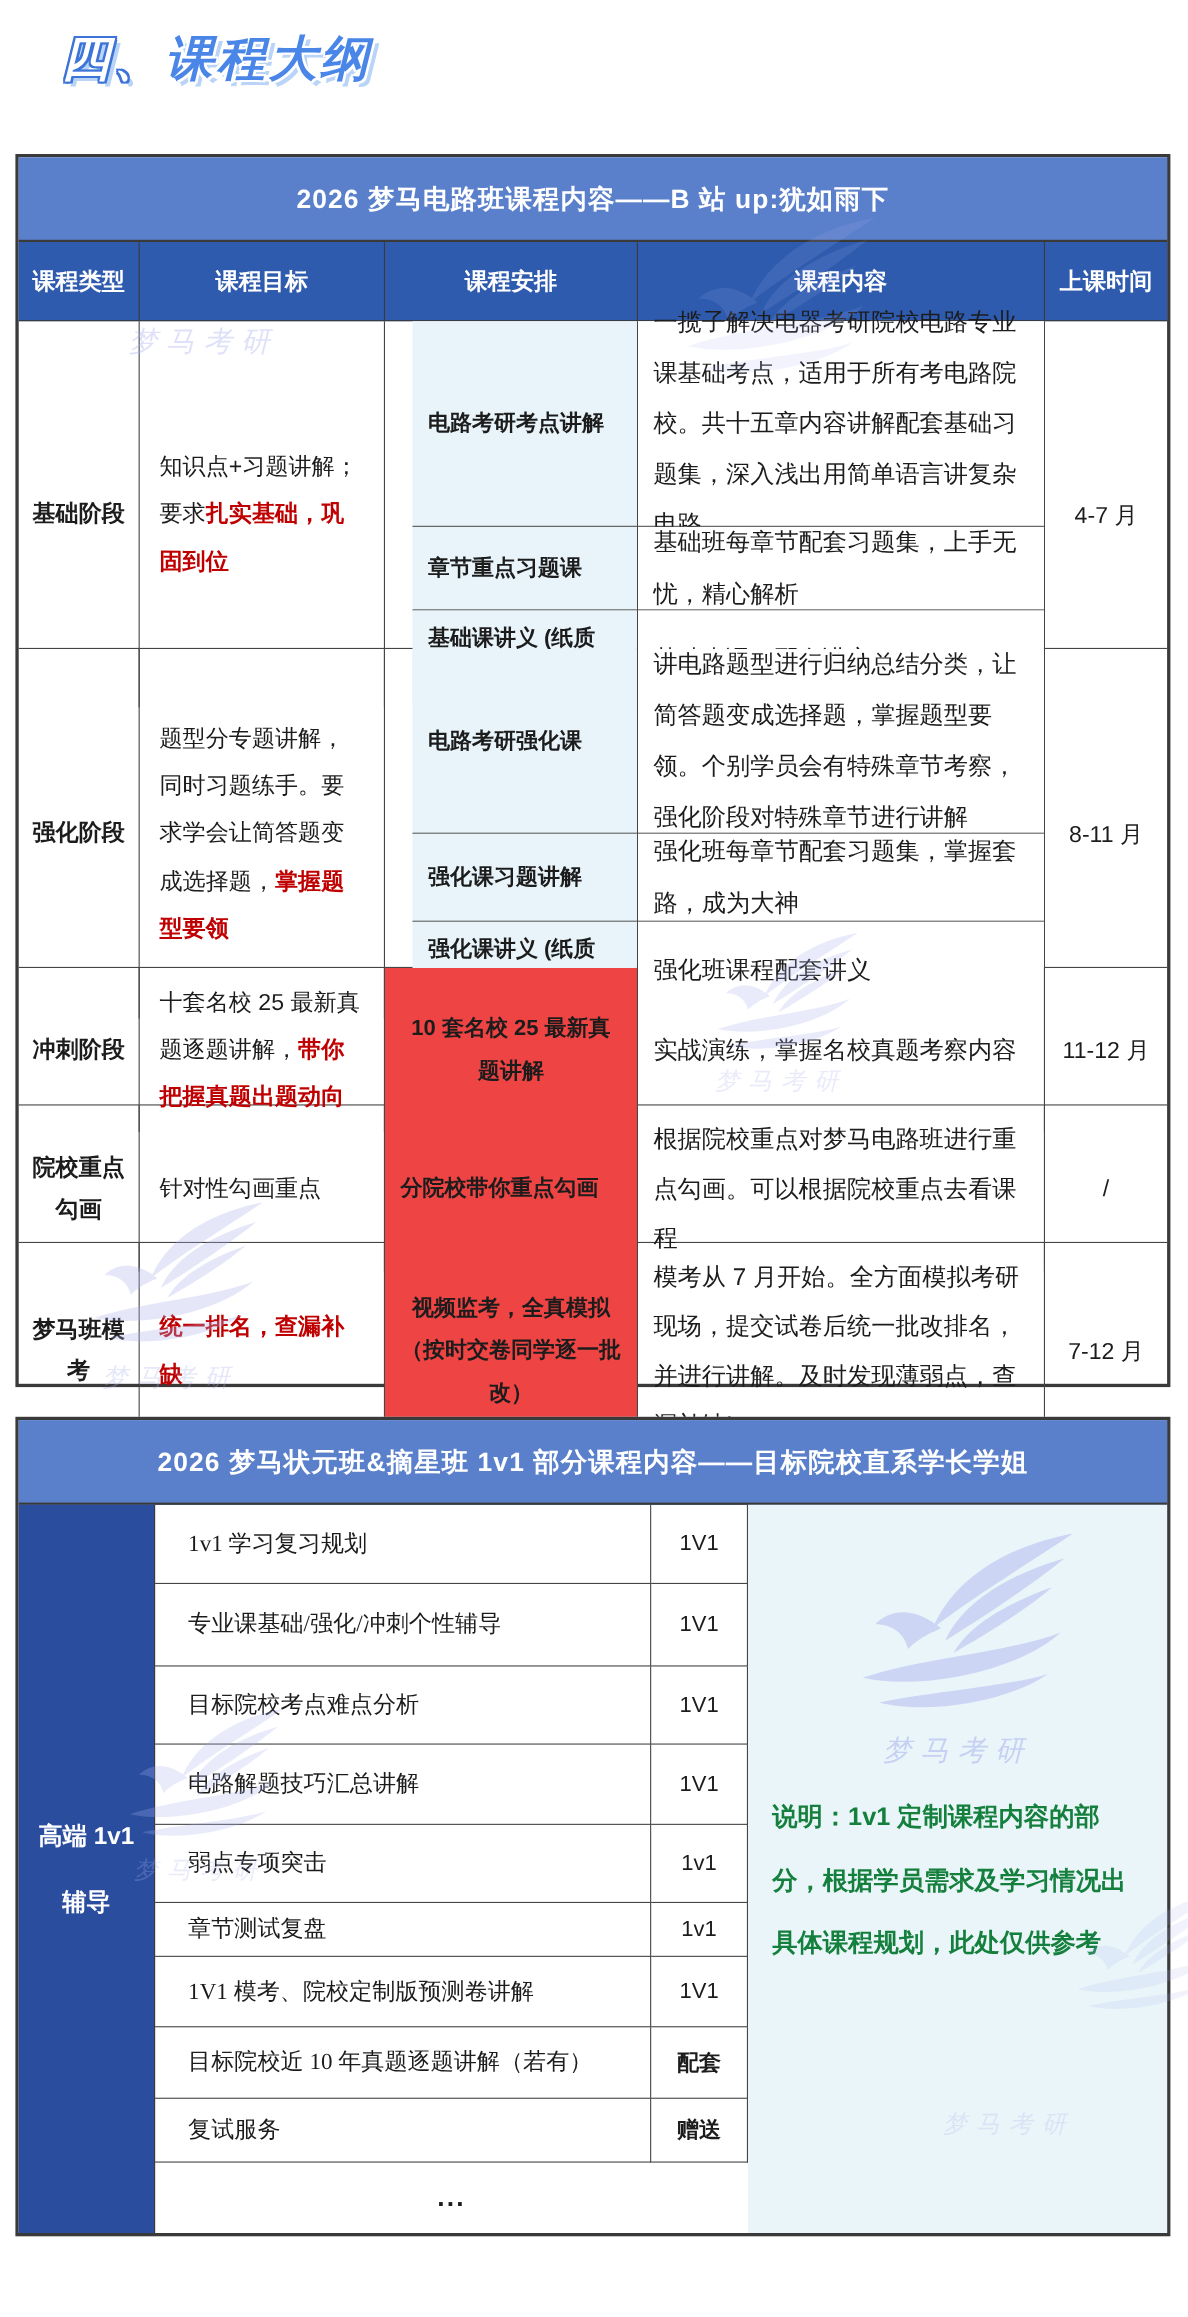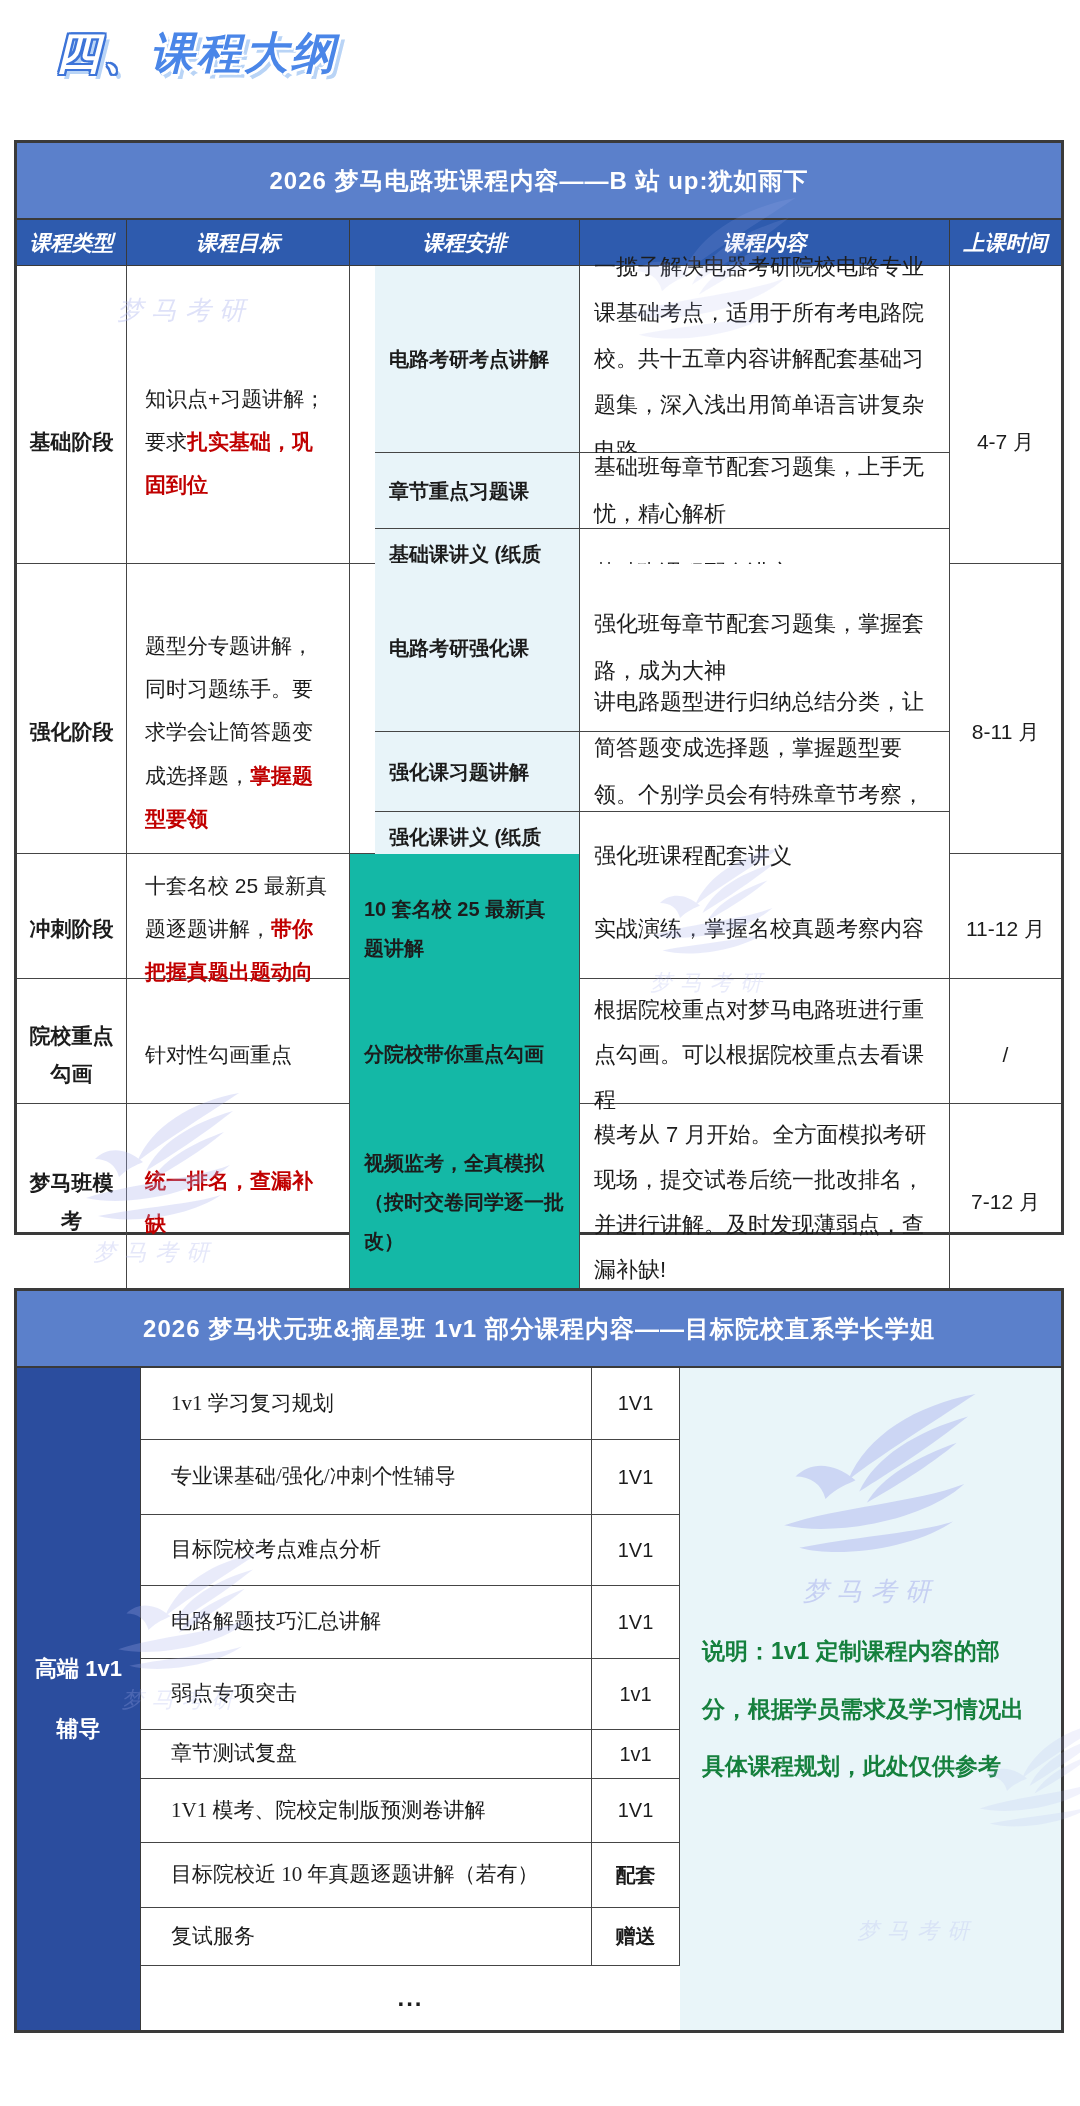--- a/index.html
+++ b/index.html
@@ -18,22 +18,22 @@
                   5px 5px 0 #b9d4f6; }
 
   
   .tbl { position:absolute; left:14px; width:1050px; border:3px solid #3a3a3a; background:#fff; }
   .tbl-title { height:77px; background:#5b80cb; border-bottom:2px solid #3a3a3a;
                display:flex; align-items:center; justify-content:center;
                color:#fff; font-size:24px; font-weight:bold; letter-spacing:1px; }
 
   
   #table1 { top:140px; }
-  .t1-head { display:grid; grid-template-columns:110px 223px 230px 370px 1fr; height:46px;
-             background:#2e5bae; border-bottom:1px solid #3a3a3a;font-style:italic; }
+  .t1-head { display:grid; grid-template-columns:110px 223px 230px 370px 1fr; height:72px;
+             background:#2e5bae; border-bottom:1px solid #3a3a3a; }
   .t1-head .hc { display:flex; align-items:center; justify-content:center; color:#fff;
                  font-weight:bold; font-size:21px; border-right:1px solid #3a3a3a; }
   .t1-head .hc:last-child { border-right:none; }
 
   .t1-row { display:grid; grid-template-columns:110px 223px 230px 370px 1fr;
             border-bottom:1px solid #454545; }
   .t1-row:last-child { border-bottom:none; }
   .r1 { height:298px; } .r2 { height:290px; } .r3 { height:125px; } .r4 { height:125px; } .r5 { height:128px; }
 
   .c { border-right:1px solid #454545; min-width:0; }
@@ -44,22 +44,22 @@
   .time-cell  { display:flex; align-items:center; justify-content:center; font-size:21px; }
   .red { color:#c00000; font-weight:bold; }
 
   .stack { display:grid; height:100%; }
   .r1 .stack { grid-template-rows:187px 76px 1fr; }
   .r2 .stack { grid-template-rows:168px 80px 1fr; }
   .sub { border-bottom:1px solid #454545; display:flex; align-items:center; padding:6px 14px; min-width:0; }
   .sub:last-child { border-bottom:none; }
   .arr .sub { background:#e8f4f9; font-weight:bold; font-size:20px; line-height:1.9;margin-left:25px; }
   .cont .sub { background:#ffffff; font-size:22px; line-height:2.1; }
-  .arr-single { background:#14b8a6; display:flex; align-items:center; padding:6px 14px;
-                font-weight:bold; font-size:20px; line-height:1.95; }
+  .arr-single { background:#ef4444; display:flex; align-items:center; padding:6px 14px;
+                font-weight:bold; font-size:20px; line-height:1.95;text-align:center; }
   .cont-single { display:flex; align-items:center; padding:8px 14px; font-size:22px; line-height:2.05; }
 
   
   #table2 { top:1288px; }
   .t2-body { display:grid; grid-template-columns:124px 451px 88px 1fr;
              grid-template-rows:72px 75px 71px 73px 71px 49px 64px 65px 58px 1fr; height:662px; }
   .t2-side { grid-column:1; grid-row:1/11; background:#2b4d9e; border-right:1px solid #3a3a3a;
              display:flex; flex-direction:column; align-items:center; justify-content:center;
              color:#fff; font-weight:bold; font-size:22px; text-align:center; gap:30px; }
   .t2-panel { grid-column:4; grid-row:1/11; background:#e9f5f9; display:flex; flex-direction:column; }
@@ -163,22 +163,22 @@
     </div>
     <div class="c arr">
       <div class="stack">
         <div class="sub">电路考研强化课</div>
         <div class="sub">强化课习题讲解</div>
         <div class="sub">强化课讲义 (纸质版)</div>
       </div>
     </div>
     <div class="c cont">
       <div class="stack">
+        <div class="sub">讲电路题型进行归纳总结分类，让简答题变成选择题，掌握题型要领。个别学员会有特殊章节考察，强化阶段对特殊章节进行讲解</div>
         <div class="sub">强化班每章节配套习题集，掌握套路，成为大神</div>
-        <div class="sub">讲电路题型进行归纳总结分类，让简答题变成选择题，掌握题型要领。个别学员会有特殊章节考察，强化阶段对特殊章节进行讲解</div>
         <div class="sub">强化班课程配套讲义</div>
       </div>
     </div>
     <div class="c time-cell">8-11 月</div>
   </div>
 
   <div class="t1-row r3">
     <div class="c type-cell">冲刺阶段</div>
     <div class="c goal-cell">
       <div><span>十套名校 25 最新真题逐题讲解，</span><span class="red">带你把握真题出题动向</span></div>

